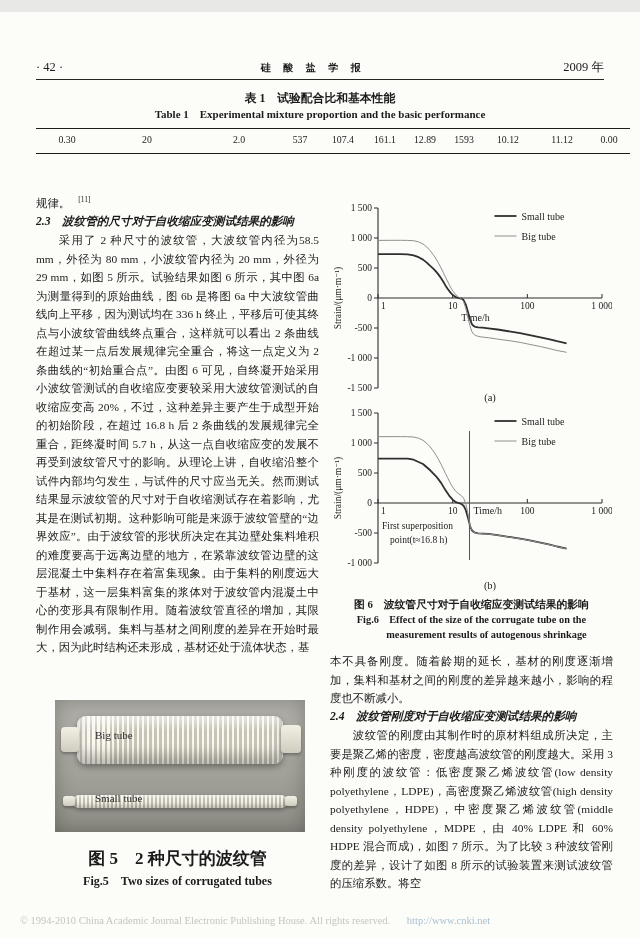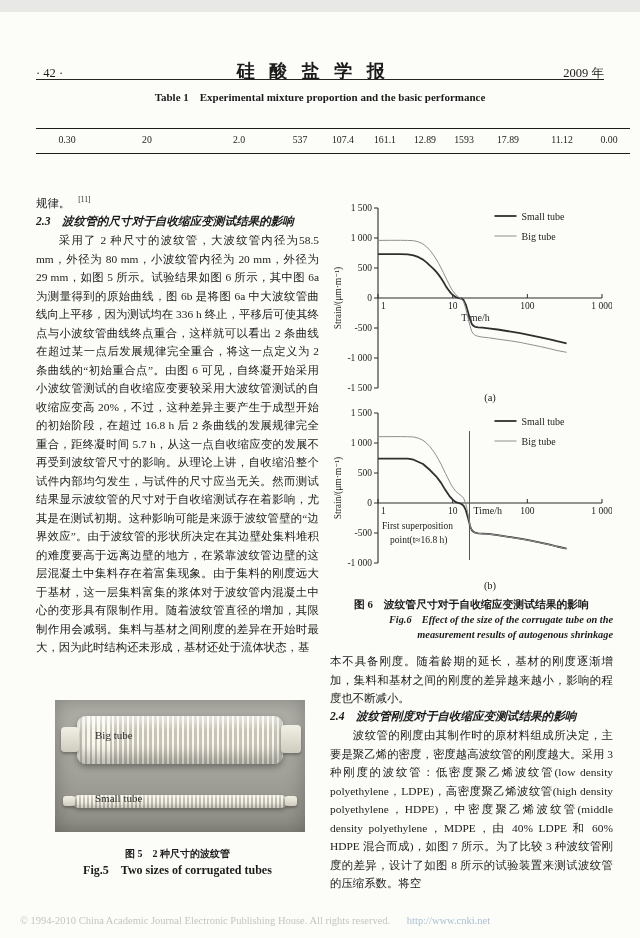--- a/index.html
+++ b/index.html
@@ -3,21 +3,21 @@
 <meta charset="utf-8">
 <style>
   html,body{margin:0;padding:0;}
   body{background:#e8e8e6;}
   .page{position:relative;width:640px;height:938px;margin:12px auto;background:#fcfcf9;
         font-family:"Liberation Serif","DejaVu Serif",serif;color:#1b1b1b;overflow:hidden;}
 
   
   .hdr{position:absolute;left:36px;top:47px;width:568px;display:flex;justify-content:space-between;
        align-items:baseline;font-size:12.5px;}
-  .hdr .journal{font-weight:bold;font-size:18px;letter-spacing:5px;}
+  .hdr .journal{font-weight:bold;font-size:10px;letter-spacing:5px;}
   .hdr-rule{position:absolute;left:36px;top:67px;width:568px;border-top:1.7px solid #242424;}
 
   
   .tcap{position:absolute;left:36px;top:78px;width:568px;text-align:center;line-height:1.45;}
   .tcap .zh{font-weight:bold;font-size:11.8px;}
   .tcap .en{font-weight:bold;font-size:11px;}
 
   
   .tblwrap{position:absolute;left:36px;top:116px;width:570px;}
   table{width:570px;border-collapse:collapse;table-layout:fixed;
@@ -50,25 +50,25 @@
          background:repeating-linear-gradient(90deg,#f6f4ea 0 2px,#c2bfb1 2px 4px);
          box-shadow:0 2px 4px rgba(0,0,0,.35), inset 0 -3px 4px rgba(0,0,0,.2), inset 0 2px 3px rgba(255,255,255,.5);}
   .cap-sl{left:8px;top:96px;width:12px;height:10px;border-radius:3px;}
   .cap-sr{left:230px;top:96px;width:12px;height:10px;border-radius:3px;}
   .tube-label{position:absolute;font-size:11px;color:#2c2c2c;z-index:3;font-family:"Liberation Serif","DejaVu Serif",serif;}
   .lbl-big{left:40px;top:29px;}
   .lbl-small{left:40px;top:92px;}
 
   
   .fig5cap{position:absolute;left:36px;top:834px;width:283px;text-align:center;line-height:1.5;}
-  .fig5cap .zh{font-weight:bold;font-size:10px;}
+  .fig5cap .zh{font-weight:bold;font-size:17px;}
   .fig5cap .en{font-weight:bold;font-size:12px;}
   .fig6cap{margin:4px 0 10px 0;line-height:1.45;}
   .fig6cap .zh{font-weight:bold;font-size:10.8px;text-align:center;}
-  .fig6cap .en{font-weight:bold;font-size:10.3px;text-align:right;padding-left:30px;text-indent:-30px;font-style:italic;}
+  .fig6cap .en{font-weight:bold;font-size:10.3px;text-align:center;padding-left:30px;text-indent:-30px;}
 
   svg{display:block;}
   svg text{font-family:"Liberation Serif","DejaVu Serif",serif;}
 
   
   .ftr{position:absolute;left:20px;top:903px;width:590px;font-size:10.5px;color:#c4c4c0;
        font-family:"Liberation Serif","DejaVu Serif",serif;}
   .ftr .url{color:#aabfd2;margin-left:14px;}
 </style>
 </head>
@@ -77,20 +77,21 @@
 <div class="page">
 
   <div class="hdr">
     <span>· 42 ·</span>
     <span class="journal">硅 酸 盐 学 报</span>
     <span>2009 年</span>
   </div>
   <div class="hdr-rule"></div>
 
   <div class="tcap">
+    <div class="zh">表 1　试验配合比和基本性能</div>
     <div class="en">Table 1　Experimental mixture proportion and the basic performance</div>
   </div>
 
   <div class="tblwrap">
     <table>
       <colgroup>
         <col style="width:62px">
           <col style="width:98px">
           <col style="width:86px">
         <col style="width:36px">
@@ -105,21 +106,21 @@
       <tbody>
       <tr class="data">
         <td>0.30</td>
         <td>20</td>
         <td>2.0</td>
         <td>537</td>
         <td>107.4</td>
         <td>161.1</td>
         <td>12.89</td>
         <td>1593</td>
-        <td>17.89</td>
+        <td>10.12</td>
         <td>11.12</td>
         <td>0.00</td>
       </tr>
     </tbody>
       </table>
   </div>
 
   <div class="col-left">
     <p class="para"><span>规律。</span><sup class="ref">[11]</sup></p>
     <h3 class="sec-h">2.3　波纹管的尺寸对于自收缩应变测试结果的影响</h3>

